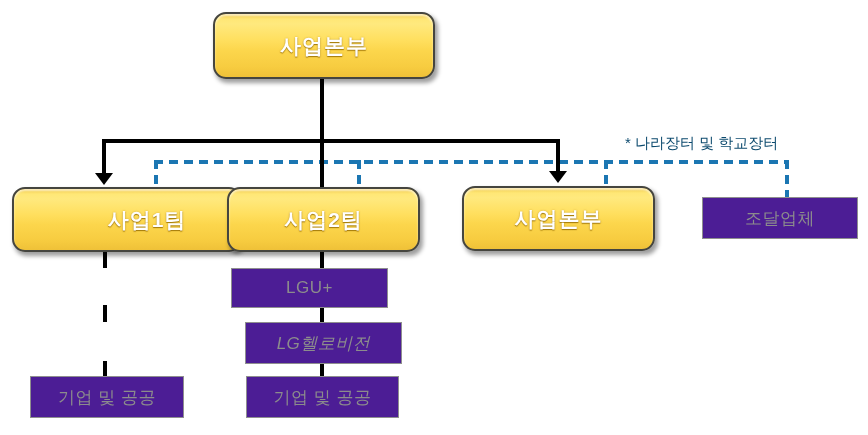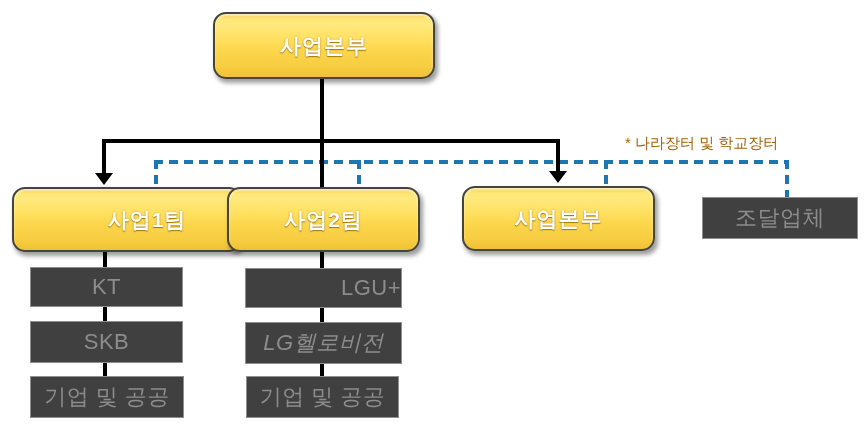--- a/index.html
+++ b/index.html
@@ -14,36 +14,36 @@
     border-radius:13px;
     background:linear-gradient(180deg,#eec33e 0%,#ffe776 8%,#ffe97e 16%,#ffdf5e 42%,#fcd64c 58%,#f7cc40 84%,#efc138 100%);
     box-shadow:2.5px 3.5px 4px rgba(0,0,0,.38), inset 0 2px 2px rgba(255,255,255,.65);
     color:var(--node-text,#ffffff);
     font-size:21px;font-weight:bold;letter-spacing:1px;
     text-shadow:0 1px 1px rgba(150,108,0,.85),0 0 2px rgba(150,108,0,.45);
   }
   
   .subnode{
     position:absolute;display:flex;align-items:center;justify-content:center;
-    background:#404040;border:1px solid var(--sub-border,#8f8f8f);
-    color:var(--sub-text,#8c8c8c);font-size:22px;letter-spacing:.5px;
+    background:#4c1d95;border:1px solid var(--sub-border,#8f8f8f);
+    color:var(--sub-text,#8c8c8c);font-size:17px;letter-spacing:.5px;
   }
   
   .line{position:absolute;background:var(--connector,#000000);}
   .arrow-down{
     position:absolute;width:0;height:0;
     border-left:9px solid transparent;border-right:9px solid transparent;
     border-top:12px solid var(--connector,#000000);
   }
   
   .dash-h{position:absolute;height:4px;
     background:repeating-linear-gradient(90deg,var(--dashed,#1b76b2) 0 9px,transparent 9px 15px);}
   .dash-v{position:absolute;width:4px;
     background:repeating-linear-gradient(180deg,var(--dashed,#1b76b2) 0 9px,transparent 9px 15px);}
-  .annotation{position:absolute;font-size:15px;color:#a16207;letter-spacing:0;}
+  .annotation{position:absolute;font-size:15px;color:#0c4a6e;letter-spacing:0;}
 </style>
 </head>
 <body>
 
 <div class="canvas">
 
   <div class="dash-h" style="left:154px;top:160px;width:635px;"></div>
   <div class="dash-v" style="left:154px;top:160px;height:28px;"></div>
   <div class="dash-v" style="left:357px;top:160px;height:28px;"></div>
   <div class="dash-v" style="left:604px;top:160px;height:27px;"></div>
@@ -76,31 +76,25 @@
     <span>사업2팀</span>
   </div>
   <div class="node" style="left:462px;top:186px;width:189px;height:61px;">
     <span>사업본부</span>
   </div>
 
   <div class="subnode" style="left:702px;top:197px;width:154px;height:40px;">
     <span>조달업체</span>
   </div>
 
-  <div class="subnode" style="left:30px;top:267px;width:151px;height:38px;">
-    <span>KT</span>
-  </div>
-  <div class="subnode" style="left:30px;top:321px;width:151px;height:40px;">
-    <span>SKB</span>
-  </div>
   <div class="subnode" style="left:30px;top:376px;width:152px;height:40px;">
     <span>기업 및 공공</span>
   </div>
 
-  <div class="subnode" style="left:245px;top:268px;width:155px;height:38px;justify-content:flex-end;">
+  <div class="subnode" style="left:231px;top:268px;width:155px;height:38px;">
     <span>LGU+</span>
   </div>
   <div class="subnode" style="left:245px;top:322px;width:155px;height:40px;font-style:italic;">
     <span>LG헬로비전</span>
   </div>
   <div class="subnode" style="left:246px;top:376px;width:151px;height:40px;">
     <span>기업 및 공공</span>
   </div>
 
 </div>

